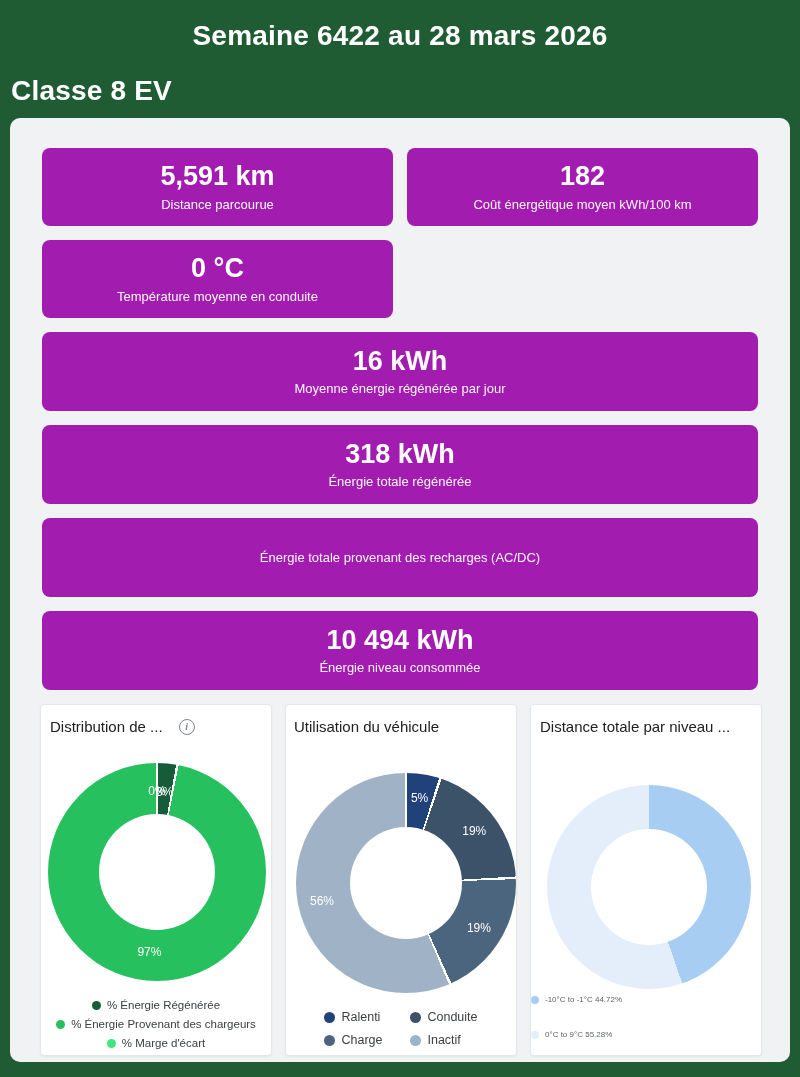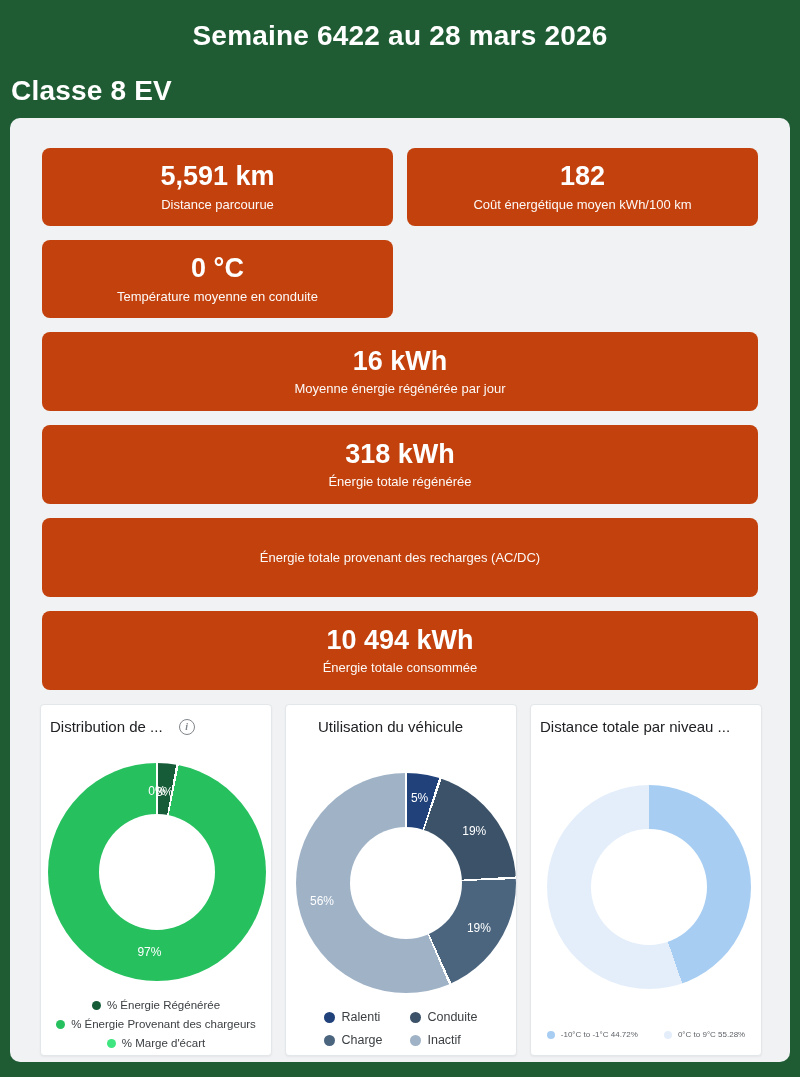--- a/index.html
+++ b/index.html
@@ -17,40 +17,40 @@
   .panel{
     position:absolute;left:10px;top:118px;width:780px;height:944px;
     background:#f0f2f3;border-radius:10px;
   }
   
   .stats{
     position:absolute;top:30px;left:32px;width:716px;
     display:grid;grid-template-columns:1fr 1fr;gap:14px;
   }
   .stat-card{
-    background:#c2410c;border-radius:8px;height:78px;
+    background:#a21caf;border-radius:8px;height:78px;
     display:flex;flex-direction:column;align-items:center;justify-content:center;
     color:#ffffff;text-align:center;
   }
   .stat-card.full{grid-column:1 / -1;height:79px;}
   .stat-value{font-size:27px;font-weight:600;line-height:1.1;margin-bottom:5px;}
   .stat-label{font-size:13px;font-weight:400;opacity:.97;padding:0 8px;}
   
   .charts{
     position:absolute;top:586px;left:30px;width:722px;height:352px;
     display:flex;gap:13px;justify-content:space-between;
   }
   .chart-card{
     width:232px;height:352px;background:#ffffff;
     border:1px solid #e4e7e9;border-radius:4px;
     box-shadow:0 1px 2px rgba(0,0,0,.05);
     position:relative;box-sizing:border-box;
   }
   .chart-title-row{display:flex;align-items:center;padding:13px 8px 0 9px;}
-  .chart-card.c2 .chart-title-row{padding-left:32px;}
+  .chart-card.c2 .chart-title-row{padding-left:8px;}
   .chart-title{font-size:15px;color:#202124;white-space:nowrap;overflow:hidden;}
   .info-icon{
     width:14px;height:14px;border:1.5px solid #80868b;border-radius:50%;
     color:#80868b;font-size:10px;line-height:14px;text-align:center;
     font-family:"Liberation Serif", serif;font-style:italic;font-weight:bold;
     margin-left:16px;flex:0 0 auto;cursor:pointer;
   }
   .donut{position:absolute;border-radius:50%;}
   .hole{position:absolute;background:#ffffff;border-radius:50%;}
   .slice-label{
@@ -58,21 +58,21 @@
     color:#ffffff;font-weight:400;white-space:nowrap;
   }
   
   .legend{position:absolute;left:0;right:0;color:#3c4043;margin-top:10px;}
   .legend-item{display:flex;align-items:center;gap:6px;}
   .dot{border-radius:50%;flex:0 0 auto;display:inline-block;}
   .legend.lg0{bottom:6px;display:flex;flex-direction:column;align-items:center;gap:7px;font-size:11.5px;}
   .legend.lg0 .dot{width:9px;height:9px;}
   .legend.lg1{bottom:8px;display:grid;grid-template-columns:auto auto;column-gap:28px;row-gap:9px;justify-content:center;font-size:12.5px;}
   .legend.lg1 .dot{width:11px;height:11px;}
-  .legend.lg2{bottom:16px;display:flex;justify-content:center;gap:26px;font-size:8px;color:#5f6368;}
+  .legend.lg2{bottom:16px;display:flex;justify-content:center;gap:26px;font-size:8px;color:#5f6368;flex-direction:column;}
   .legend.lg2 .dot{width:8px;height:8px;}
 </style>
 </head>
 <body>
 
 <header>
   <div class="header-row1">
     <div class="hdr-text">Semaine 64</div>
     <div class="hdr-text">22 au 28 mars 2026</div>
   </div>
@@ -102,21 +102,21 @@
     </div>
     <div class="stat-card full">
       <div class="stat-value">318 kWh</div>
       <div class="stat-label">Énergie totale régénérée</div>
     </div>
     <div class="stat-card full">
       <div class="stat-label">Énergie totale provenant des recharges (AC/DC)</div>
     </div>
     <div class="stat-card full">
       <div class="stat-value">10 494 kWh</div>
-      <div class="stat-label">Énergie totale consommée</div>
+      <div class="stat-label">Énergie niveau consommée</div>
     </div>
   </section>
 
   <section class="charts">
 
     <div class="chart-card c1">
       <div class="chart-title-row">
         <span class="chart-title">Distribution de ...</span>
         <span class="info-icon">i</span>
       </div>

